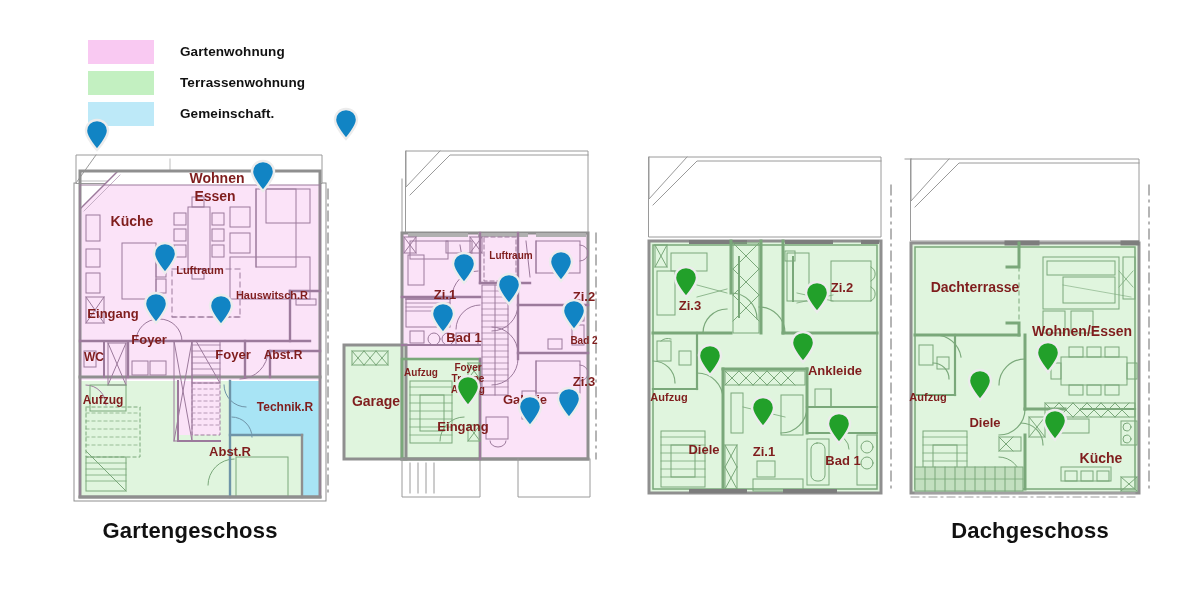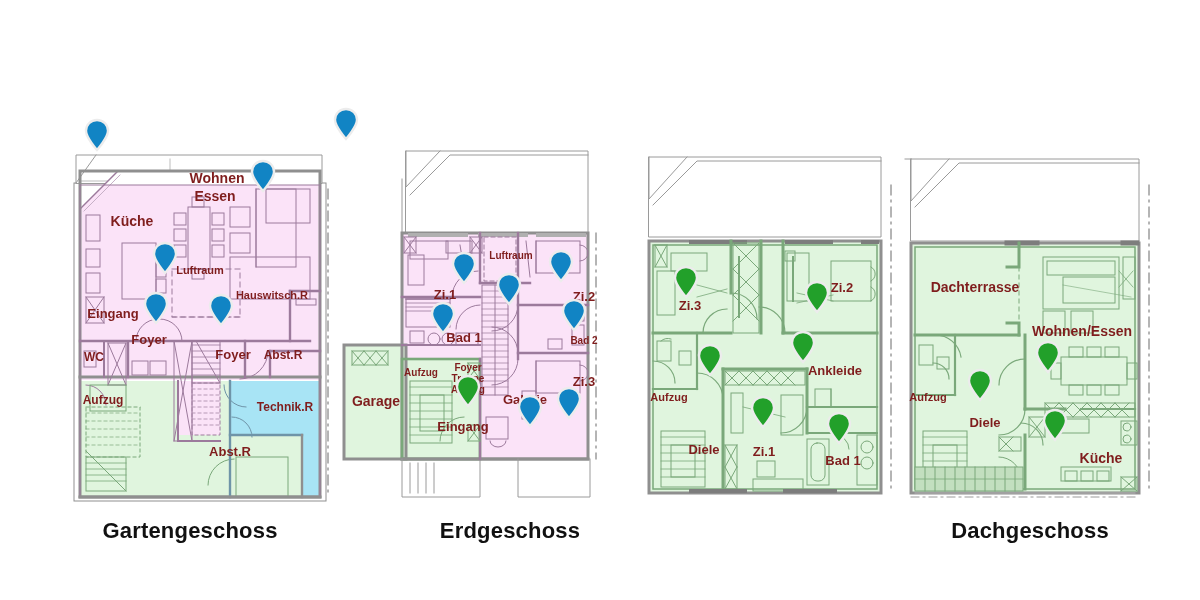--- a/index.html
+++ b/index.html
@@ -33,20 +33,34 @@
 
   
   .pin{position:absolute;transform:translate(-50%,-100%);}
   .pin svg{display:block;}
 </style>
 </head>
 <body>
 
 <div id="stage">
 
+  <div class="legend">
+    <div class="legend-row">
+      <span class="legend-swatch" style="background:#f9c9f2"></span>
+      <span class="legend-label">Gartenwohnung</span>
+    </div>
+    <div class="legend-row">
+      <span class="legend-swatch" style="background:#c3f0c1"></span>
+      <span class="legend-label">Terrassenwohnung</span>
+    </div>
+    <div class="legend-row">
+      <span class="legend-swatch" style="background:#bde9f8"></span>
+      <span class="legend-label">Gemeinschaft.</span>
+    </div>
+  </div>
 
   <div class="plan" style="left:70px;top:145px;">
     <svg width="265" height="365" viewBox="0 0 265 365">
       <g stroke-linecap="square">
 
         <rect x="4" y="38" width="252" height="318" fill="#ffffff" stroke="#8f8f8f" stroke-width="1"></rect>
 
         <path d="M6 38 L6 10 L100 10 L252 10 L252 38 Z" fill="#ffffff" stroke="#9a9a9a" stroke-width="1"></path>
         <path d="M6 38 L26 10" fill="none" stroke="#9a9a9a" stroke-width="1"></path>
         <path d="M10 36 L100 36 L100 14" fill="none" stroke="#bdbdbd" stroke-width="1"></path>
@@ -577,16 +591,15 @@
         <path d="M13 2 C6.5 2 2 7 2 12.8 C2 19.5 13 32 13 32 C13 32 24 19.5 24 12.8 C24 7 19.5 2 13 2 Z" fill="#22a02a" stroke="#ececec" stroke-width="2.4"></path>
       </svg>
     </div>
   <div class="pin" style="left:1055px;top:442px;">
       <svg width="26" height="34" viewBox="0 0 26 34">
         <path d="M13 2 C6.5 2 2 7 2 12.8 C2 19.5 13 32 13 32 C13 32 24 19.5 24 12.8 C24 7 19.5 2 13 2 Z" fill="#22a02a" stroke="#ececec" stroke-width="2.4"></path>
       </svg>
     </div>
 
   <div class="plan-title" style="left:60px;top:518px;width:260px;">Gartengeschoss</div>
-  <div class="plan-title" style="left:380px;top:518px;width:260px;">Erdgeschoss</div>
   <div class="plan-title" style="left:900px;top:518px;width:260px;">Dachgeschoss</div>
 
 </div>
 
 </body></html>

